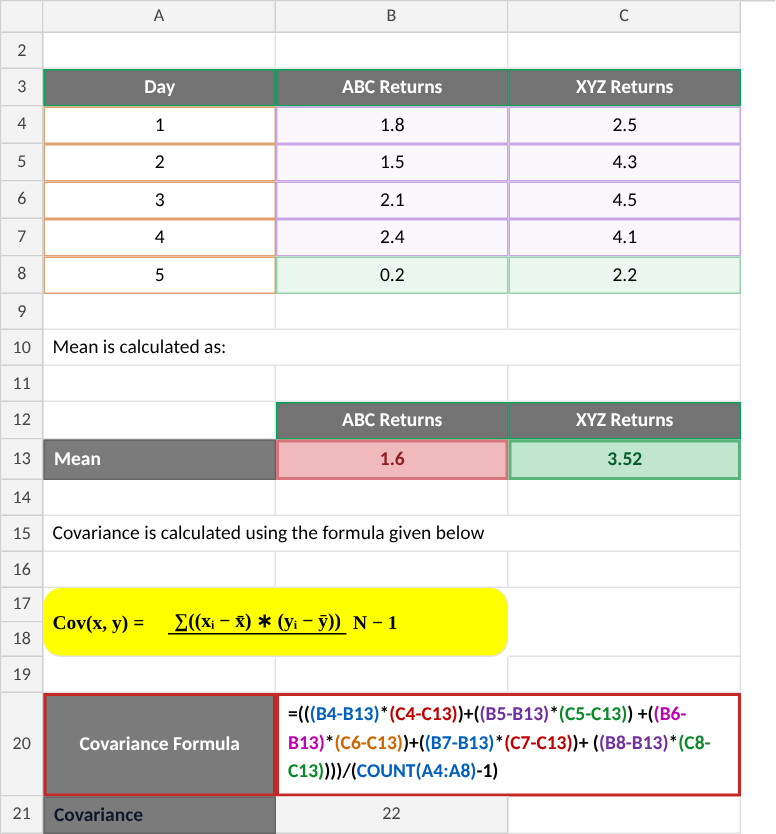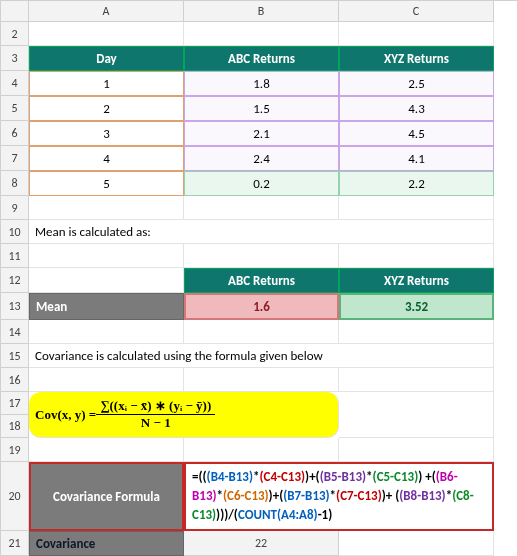--- a/index.html
+++ b/index.html
@@ -37,30 +37,30 @@
     display:flex; align-items:center; justify-content:center;
   }
   .cell {
     border-right: 1px solid #e3e3e3;
     border-bottom: 1px solid #e3e3e3;
     padding: 4px 6px;
     min-height: 24px;
     display:flex; align-items:center;
   }
   .center { justify-content:center; text-align:center; }
-  .thead { background:#0f766e; color:#fff; font-weight:bold; justify-content:center; border:1px solid #00a65a;}
+  .thead { background:#737373; color:#fff; font-weight:bold; justify-content:center; border:1px solid #00a65a;}
   .dat { background:#faf7fd; border:1px solid #c9a7e6; justify-content:center;}
   .dat.a { background:#fff; border:1px solid #e0a070;}
   .dat.g { background:#eaf7ef; border:1px solid #97d2ae;}
   .label-gray { background:#7b7b7b; color:#fff; font-weight:bold; padding-left:6px; border:1px solid #666;}
   .mean-abc { background:#f0b9bc; color:#8f1c22; font-weight:bold; justify-content:center; border:2px solid #d4767c;}
   .mean-xyz { background:#c1e6ce; color:#0a5e2b; font-weight:bold; justify-content:center; border:2px solid #5bb37c;}
   .textcell { justify-content:flex-start; padding-left:6px; }
   .yellow { background:#ffff00; font-family: 'Cambria Math', 'Times New Roman', serif; font-weight:bold; padding:4px 6px;border-radius:12px;}
-  .formula-frac { display:inline-flex; flex-direction:column; align-items:center; margin:0 0; vertical-align:middle;}
+  .formula-frac { display:inline-flex; flex-direction:row; align-items:center; margin:0 16px; vertical-align:middle;}
   .formula-frac .num { border-bottom:1.5px solid #000; padding:0 4px;}
   .formula-frac .den { padding:0 4px;}
   .cov-label { background:#7b7b7b; color:#fff; font-weight:bold; justify-content:center; text-align:center; border:2px solid #c62828;}
   .cov-formula { background:#fff; border:2px solid #c62828; font-family: Calibri, Arial, sans-serif; font-weight:bold; padding:4px 6px; line-height:1.45; font-size:13px; white-space:normal;}
   .cov-formula .op { color:#000; }
   .t-bl{color:#0260bf;} .t-gr{color:#0a8a2a;} .t-or{color:#d06600;margin-top:18px;} .t-vi{color:#7030a0;} .t-ma{color:#c000b0;} .t-rd{color:#c00000;}
   .cov-result-l { background:#7b7b7b; color:#0f172a; font-weight:bold; padding-left:6px; border:1px solid #666;}
   .cov-result-v { font-weight:bold; justify-content:center;}
   .span3 { grid-column: span 3; }
   .merge2 { grid-column: span 2; }

